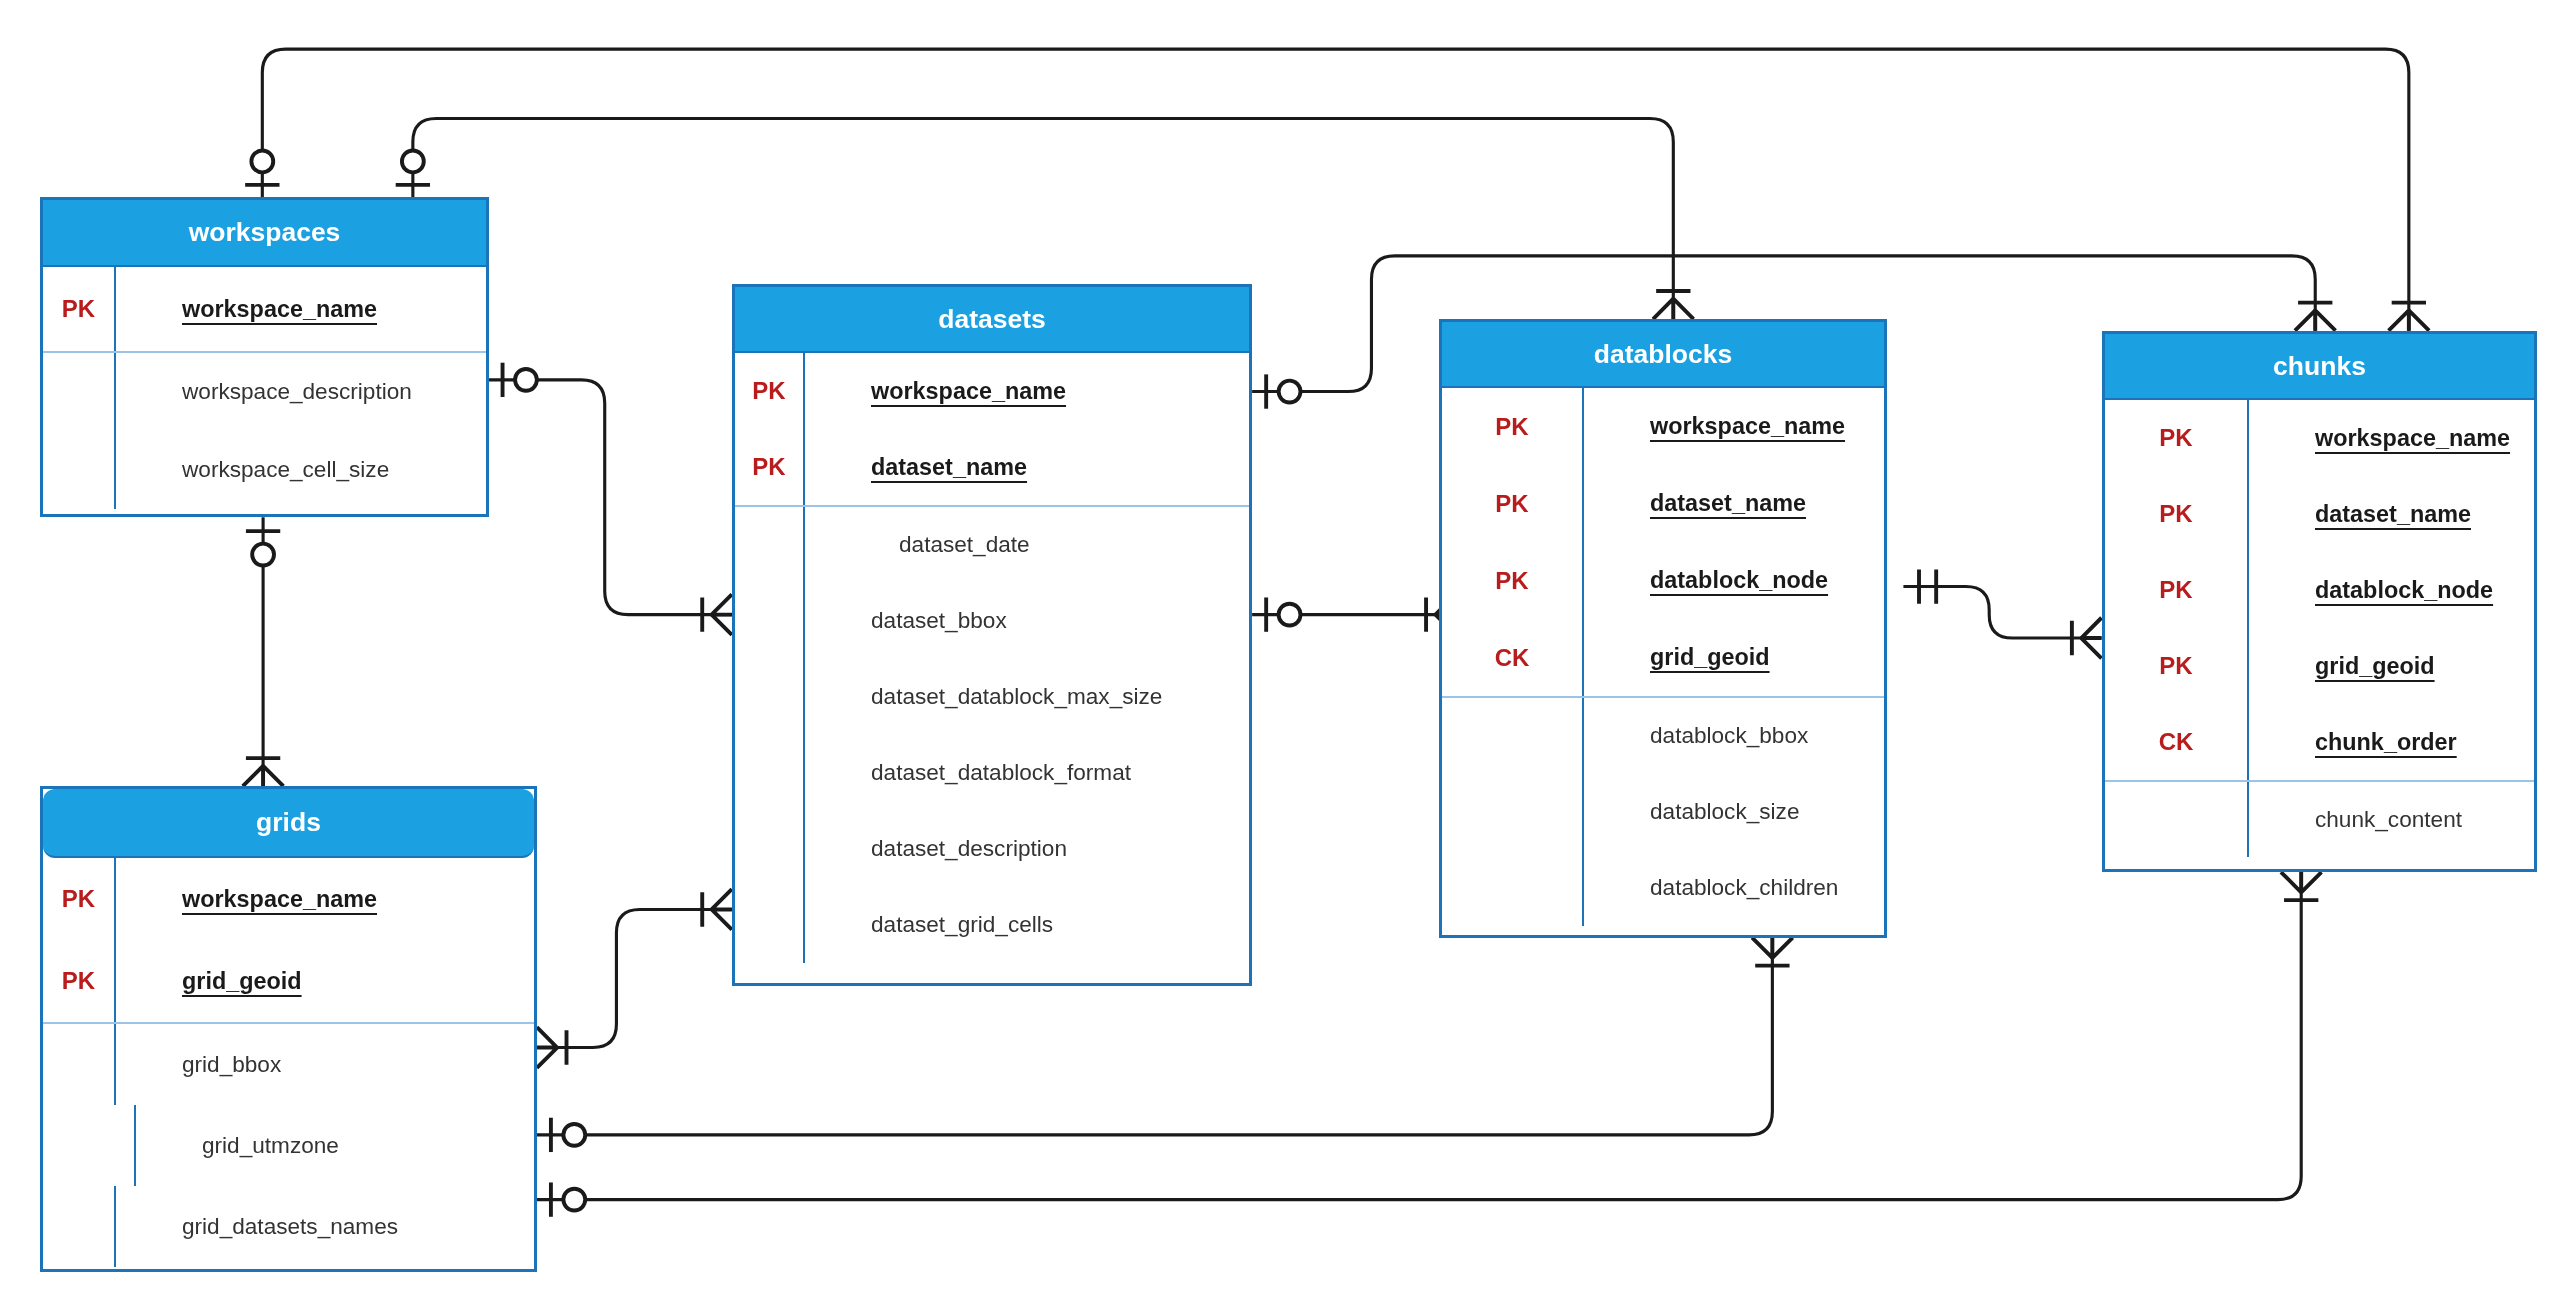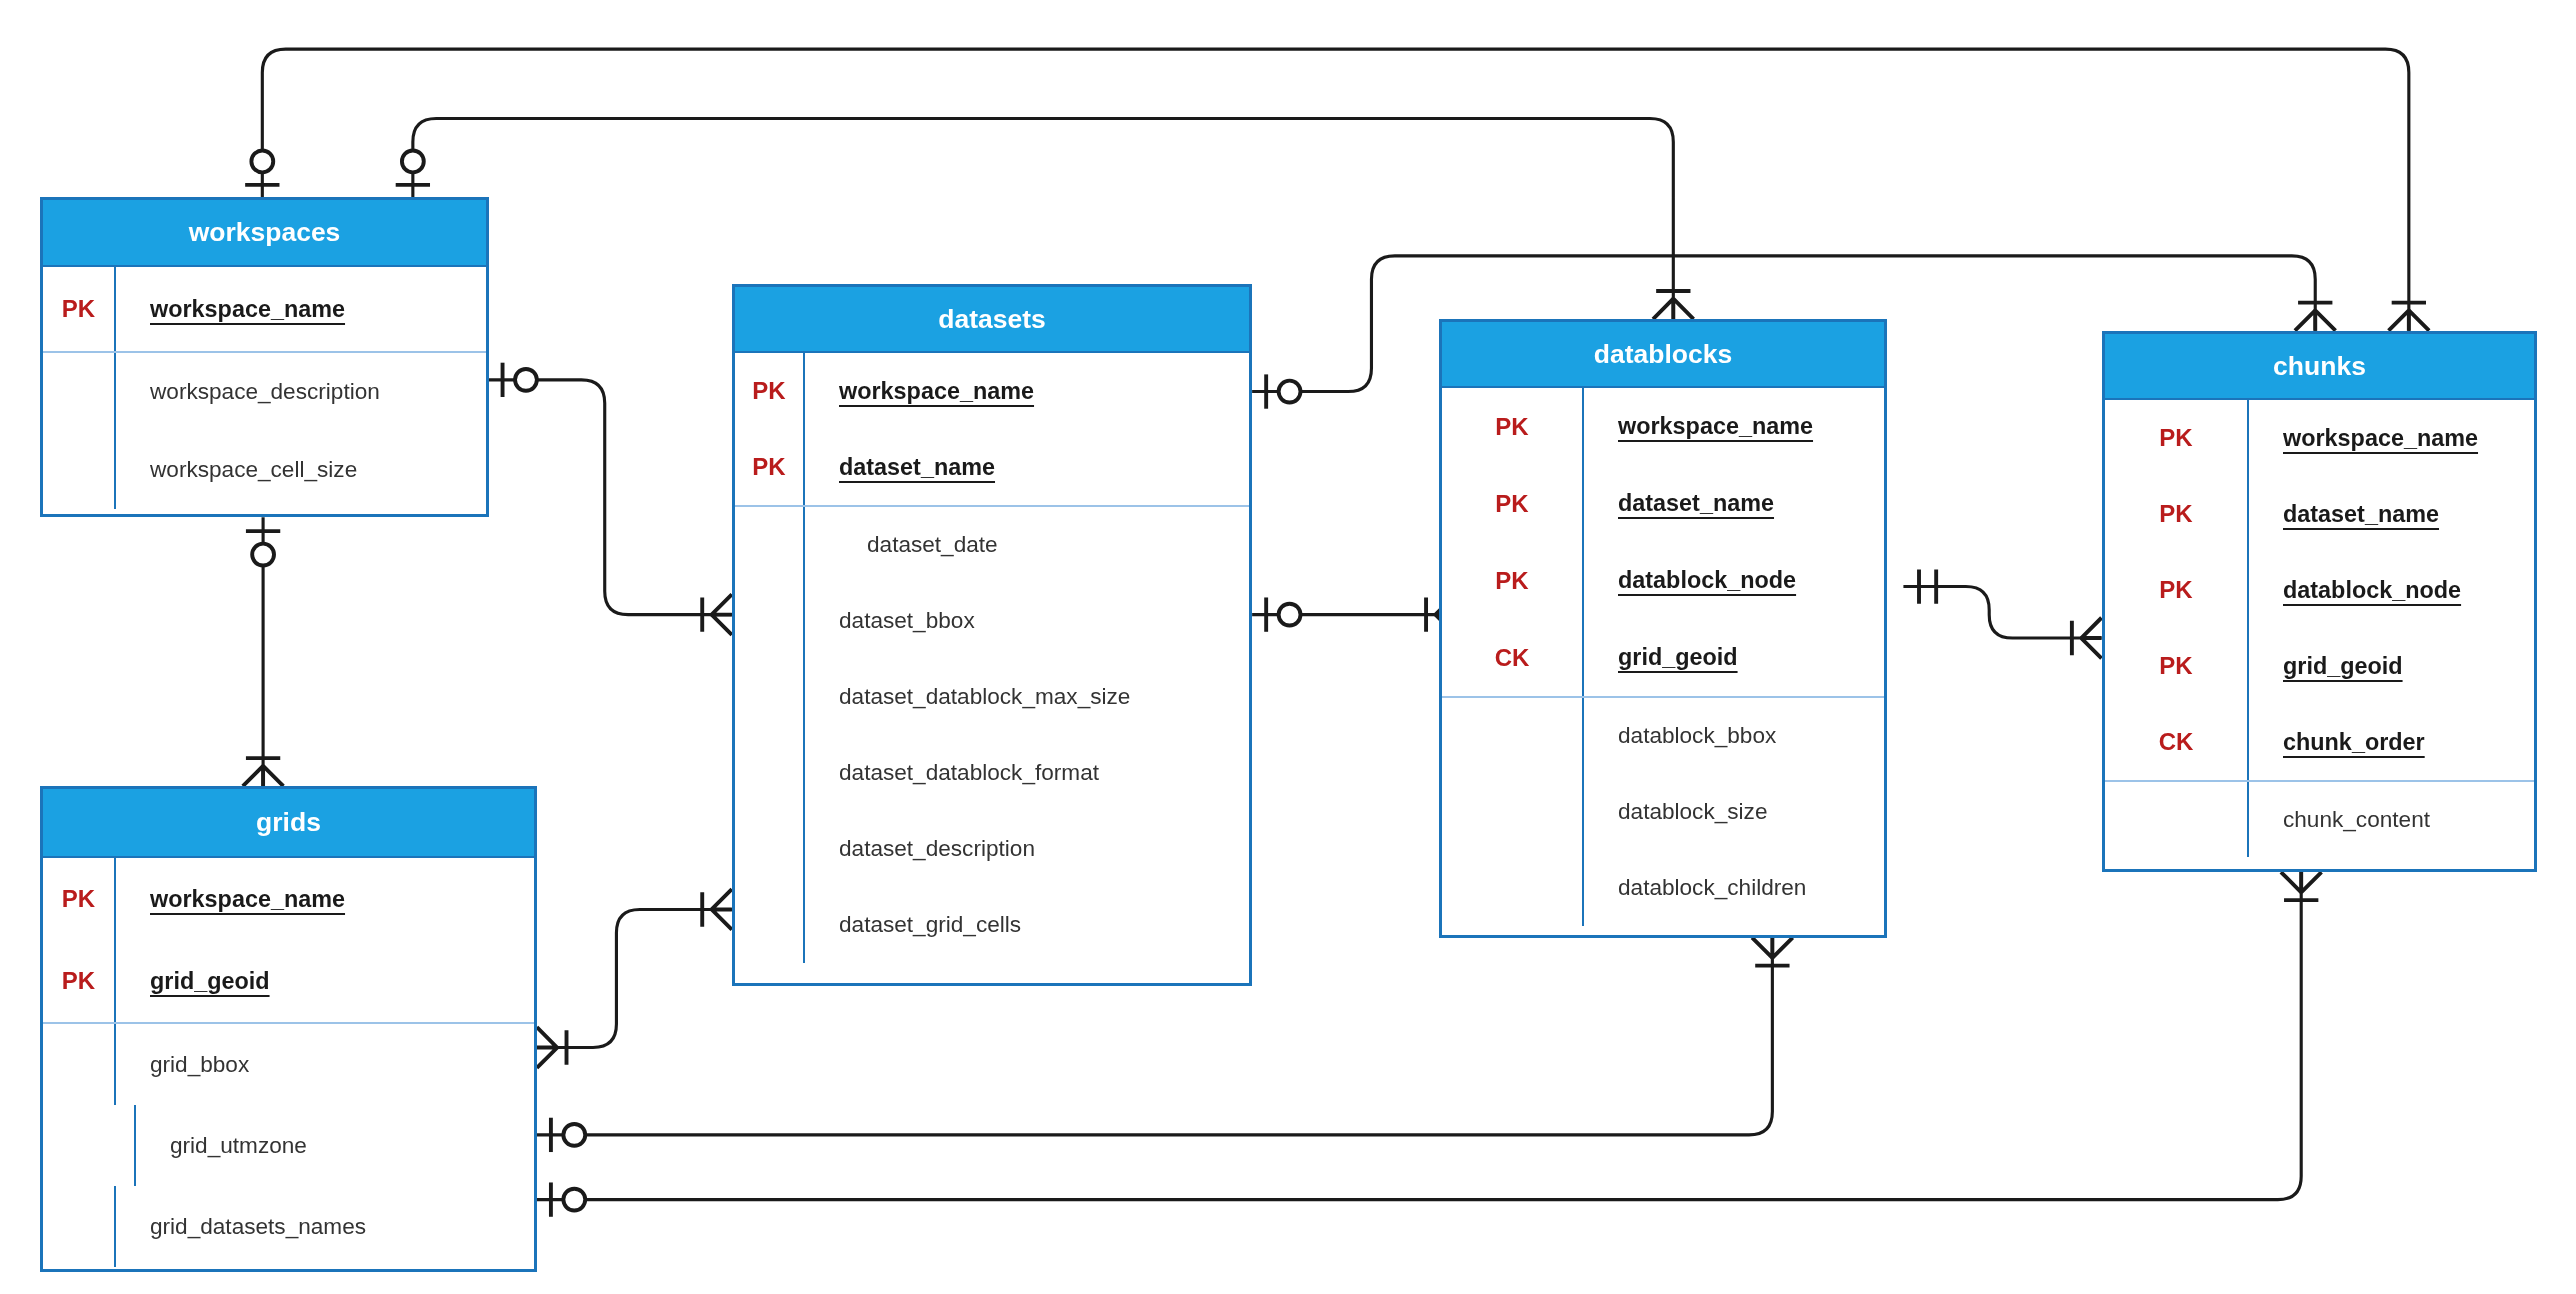--- a/index.html
+++ b/index.html
@@ -31,21 +31,21 @@
     flex:0 0 auto;box-sizing:border-box;
   }
   .row{display:flex;flex:0 0 auto;}
   .kc{
     width:var(--kw);flex:0 0 var(--kw);border-right:2.3px solid var(--table-border);
     display:flex;align-items:center;justify-content:center;
     font-weight:bold;font-size:24px;color:#b91c1c;box-sizing:border-box;
   }
   .fc{
     flex:1;display:flex;align-items:center;padding-left:34px;
-    font-size:22.6px;color:var(--field-text);
+    font-size:22.6px;color:var(--field-text);margin-left:32px;
   }
   .fc.keyed{
     font-weight:bold;color:#1a1a1a;font-size:23.4px;
     text-decoration:underline;text-decoration-thickness:2.3px;text-underline-offset:6.2px;
   }
   .sep{height:0;border-top:2.3px solid var(--section-divider);flex:0 0 auto;}
 </style>
 </head>
 <body>
 
@@ -232,21 +232,21 @@
       <div class="fc keyed">chunk_order</div>
     </div>
     <div class="sep"></div>
     <div class="row" style="height:75px;">
       <div class="kc"></div>
       <div class="fc">chunk_content</div>
     </div>
   </div>
 
   <div class="tbl" id="t-grids" style="left:40px;top:786px;width:497px;height:486px;--kw:73px;">
-    <div class="hdr" style="height:69px;">grids</div>
+    <div class="hdr" style="height:69px;border-radius:12px;">grids</div>
     <div class="row" style="height:82px;">
       <div class="kc">PK</div>
       <div class="fc keyed">workspace_name</div>
     </div>
     <div class="row" style="height:82px;">
       <div class="kc">PK</div>
       <div class="fc keyed">grid_geoid</div>
     </div>
     <div class="sep"></div>
     <div class="row" style="height:81px;">

